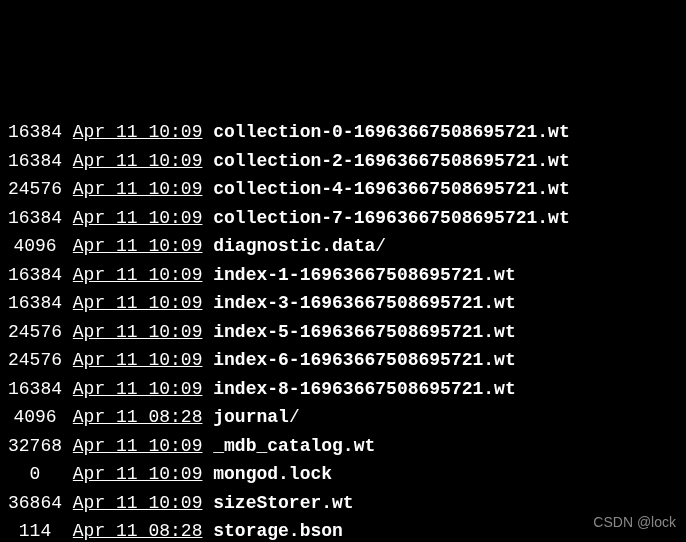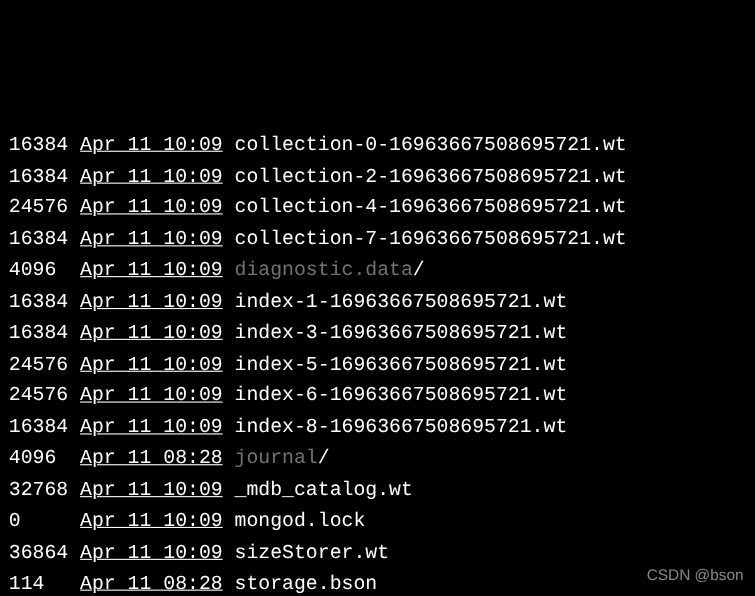--- a/index.html
+++ b/index.html
@@ -19,43 +19,44 @@
       height: 542px;
       position: relative;
       overflow: hidden;
     }
     .line {
       display: block;
     }
     .size {
       display: inline-block;
       width: 5ch;
-      text-align: left;
+      text-align: center;
     }
     .date {
       display: inline-block;
       text-decoration: underline;
     }
     .filename {
       display: inline-block;
+      font-weight: bold;
     }
     .directory {
-      color: #737373;
+      color: #ffffff;
     }
     .watermark {
       position: absolute;
       bottom: 6px;
       right: 10px;
       color: #888888;
       font-size: 14px;
       font-family: Arial, sans-serif;
     }
   </style>
 </head>
 <body>
 
 
 
 <div id="listing"><span class="line"><span class="size">16384</span> <span class="date">Apr 11 10:09</span> <span class="filename">collection-0-16963667508695721.wt</span></span><span class="line"><span class="size">16384</span> <span class="date">Apr 11 10:09</span> <span class="filename">collection-2-16963667508695721.wt</span></span><span class="line"><span class="size">24576</span> <span class="date">Apr 11 10:09</span> <span class="filename">collection-4-16963667508695721.wt</span></span><span class="line"><span class="size">16384</span> <span class="date">Apr 11 10:09</span> <span class="filename">collection-7-16963667508695721.wt</span></span><span class="line"><span class="size">4096</span> <span class="date">Apr 11 10:09</span> <span class="filename directory">diagnostic.data</span><span>/</span></span><span class="line"><span class="size">16384</span> <span class="date">Apr 11 10:09</span> <span class="filename">index-1-16963667508695721.wt</span></span><span class="line"><span class="size">16384</span> <span class="date">Apr 11 10:09</span> <span class="filename">index-3-16963667508695721.wt</span></span><span class="line"><span class="size">24576</span> <span class="date">Apr 11 10:09</span> <span class="filename">index-5-16963667508695721.wt</span></span><span class="line"><span class="size">24576</span> <span class="date">Apr 11 10:09</span> <span class="filename">index-6-16963667508695721.wt</span></span><span class="line"><span class="size">16384</span> <span class="date">Apr 11 10:09</span> <span class="filename">index-8-16963667508695721.wt</span></span><span class="line"><span class="size">4096</span> <span class="date">Apr 11 08:28</span> <span class="filename directory">journal</span><span>/</span></span><span class="line"><span class="size">32768</span> <span class="date">Apr 11 10:09</span> <span class="filename">_mdb_catalog.wt</span></span><span class="line"><span class="size">0</span> <span class="date">Apr 11 10:09</span> <span class="filename">mongod.lock</span></span><span class="line"><span class="size">36864</span> <span class="date">Apr 11 10:09</span> <span class="filename">sizeStorer.wt</span></span><span class="line"><span class="size">114</span> <span class="date">Apr 11 08:28</span> <span class="filename">storage.bson</span></span></div>
-<div class="watermark">CSDN @bson</div>
+<div class="watermark">CSDN @lock</div>
 
 
 
 
 </body></html>

